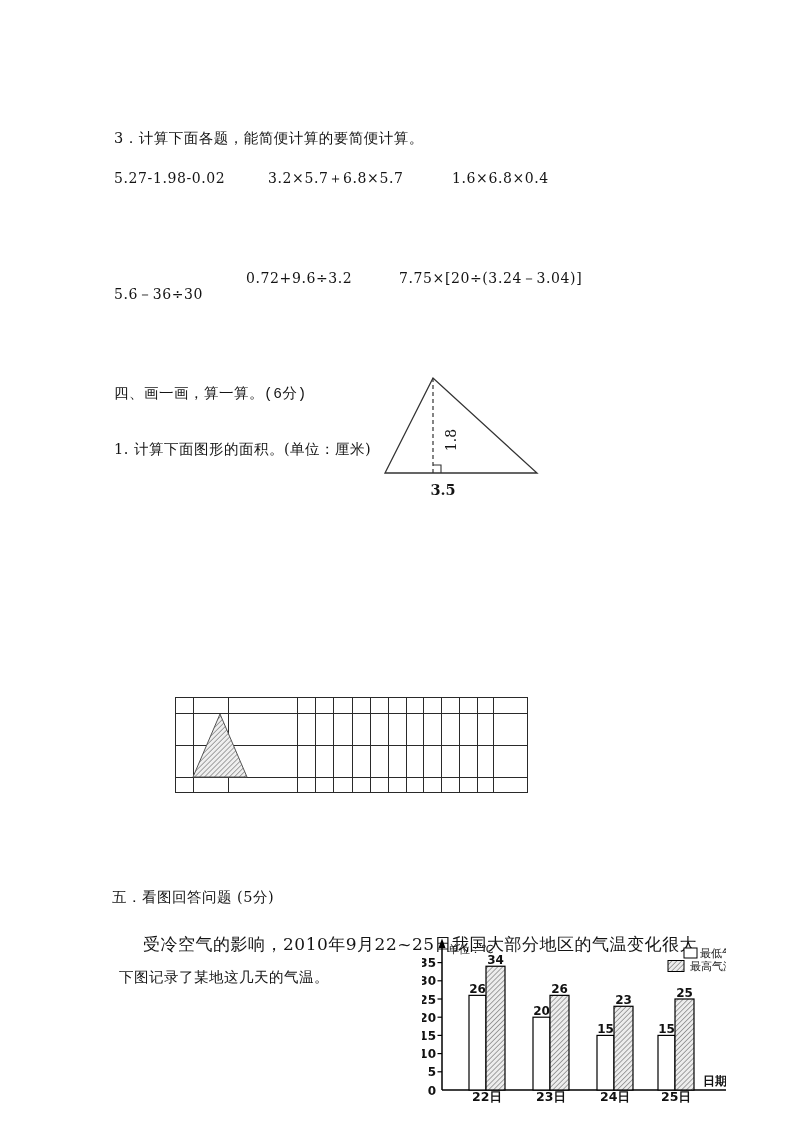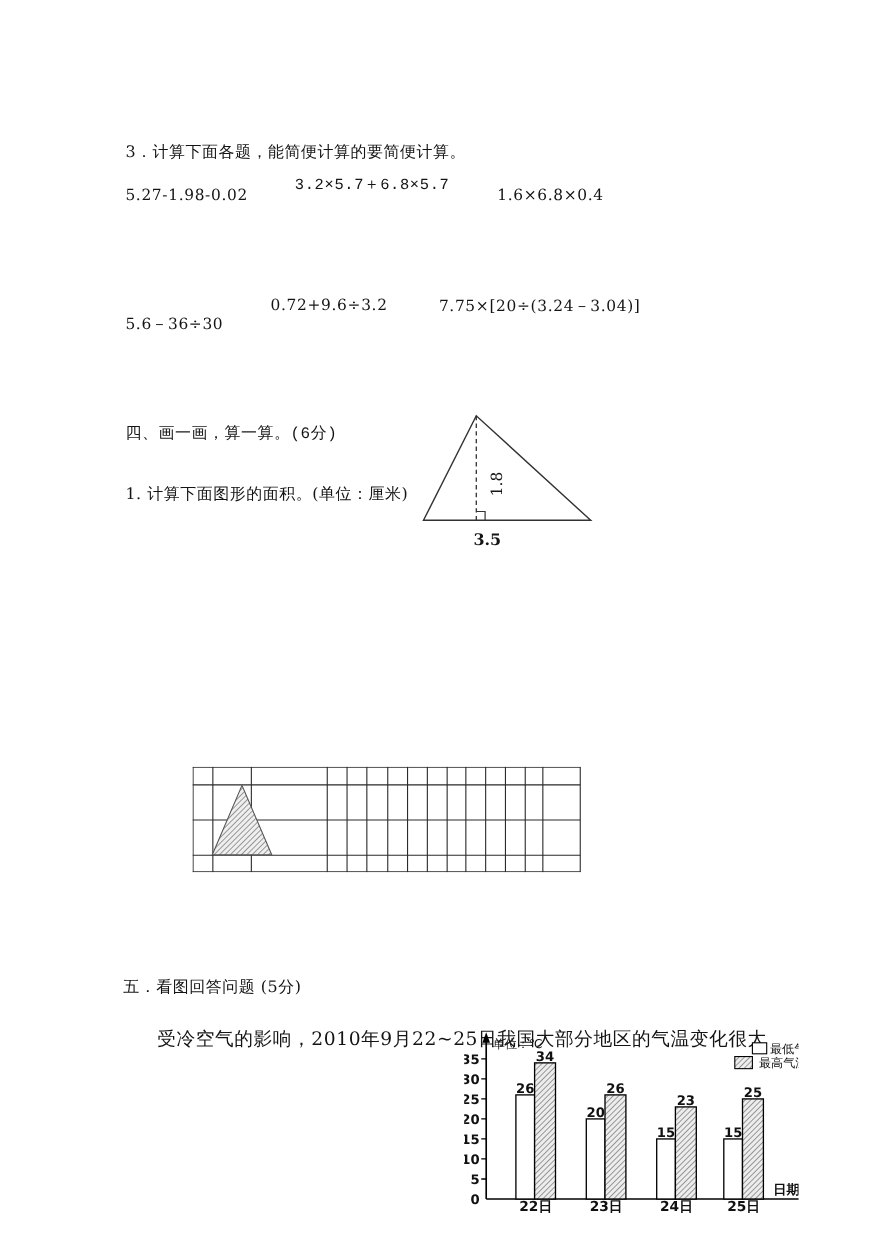--- a/index.html
+++ b/index.html
@@ -19,21 +19,21 @@
   .tri-base{font:700 14.5px "DejaVu Serif","Liberation Serif",serif;fill:#141414;}
 </style>
 </head>
 <body>
 
 <div class="page">
 
   <div class="t" style="left:114px;top:129px;">3．计算下面各题，能简便计算的要简便计算。</div>
 
   <div class="t expr" style="left:114px;top:170px;">5.27-1.98-0.02</div>
-  <div class="t expr" style="left:268px;top:159px;font-family:Liberation Mono, monospace;">3.2×5.7＋6.8×5.7</div>
+  <div class="t expr" style="left:268px;top:170px;">3.2×5.7＋6.8×5.7</div>
   <div class="t expr" style="left:452px;top:170px;">1.6×6.8×0.4</div>
 
   <div class="t expr" style="left:114px;top:270px;margin-top:16px;">5.6－36÷30</div>
   <div class="t expr" style="left:246px;top:270px;">0.72+9.6÷3.2</div>
   <div class="t expr" style="left:399px;top:270px;">7.75×[20÷(3.24－3.04)]</div>
 
   <div class="t" style="left:114px;top:384px;font-family:Liberation Mono, monospace;">四、画一画，算一算。(6分)</div>
   <div class="t" style="left:114px;top:423px;margin-top:17px;">1. 计算下面图形的面积。(单位：厘米)</div>
 
   <svg class="figure" style="left:368px;top:368px;" width="200" height="140" viewBox="0 0 200 140">
@@ -73,20 +73,21 @@
       <line x1="284.5" y1="0" x2="284.5" y2="96"></line>
         <line x1="302.5" y1="0" x2="302.5" y2="96"></line>
       <line x1="318.5" y1="0" x2="318.5" y2="96"></line>
         <line x1="352.5" y1="0" x2="352.5" y2="96"></line>
     </g>
     <polygon points="45,17 18,80 72,80" fill="url(#hatch2)" stroke="#555" stroke-width="1"></polygon>
   </svg>
 
   <div class="t" style="left:112px;top:888px;">五．看图回答问题 (5分)</div>
   <div class="t big" style="left:143px;top:933px;">受冷空气的影响，2010年9月22~25日我国大部分地区的气温变化很大</div>
+  <div class="t" style="left:119px;top:968px;">下图记录了某地这几天的气温。</div>
 
   <svg id="temp-chart" class="figure" style="left:422px;top:938px;" width="356" height="178" viewBox="0 0 356 178">
     <defs>
       <pattern id="hatch" width="3.5" height="3.5" patternUnits="userSpaceOnUse" patternTransform="rotate(45)">
         <rect width="3.5" height="3.5" fill="#ededed"></rect>
         <line x1="0" y1="0" x2="0" y2="3.5" stroke="#6b6b6b" stroke-width="1.2"></line>
       </pattern>
     </defs>
   <line x1="20" y1="152" x2="20" y2="6" stroke="#000" stroke-width="1.5"></line>
       <polygon points="20,0.5 16.5,10 23.5,10" fill="#000"></polygon>

